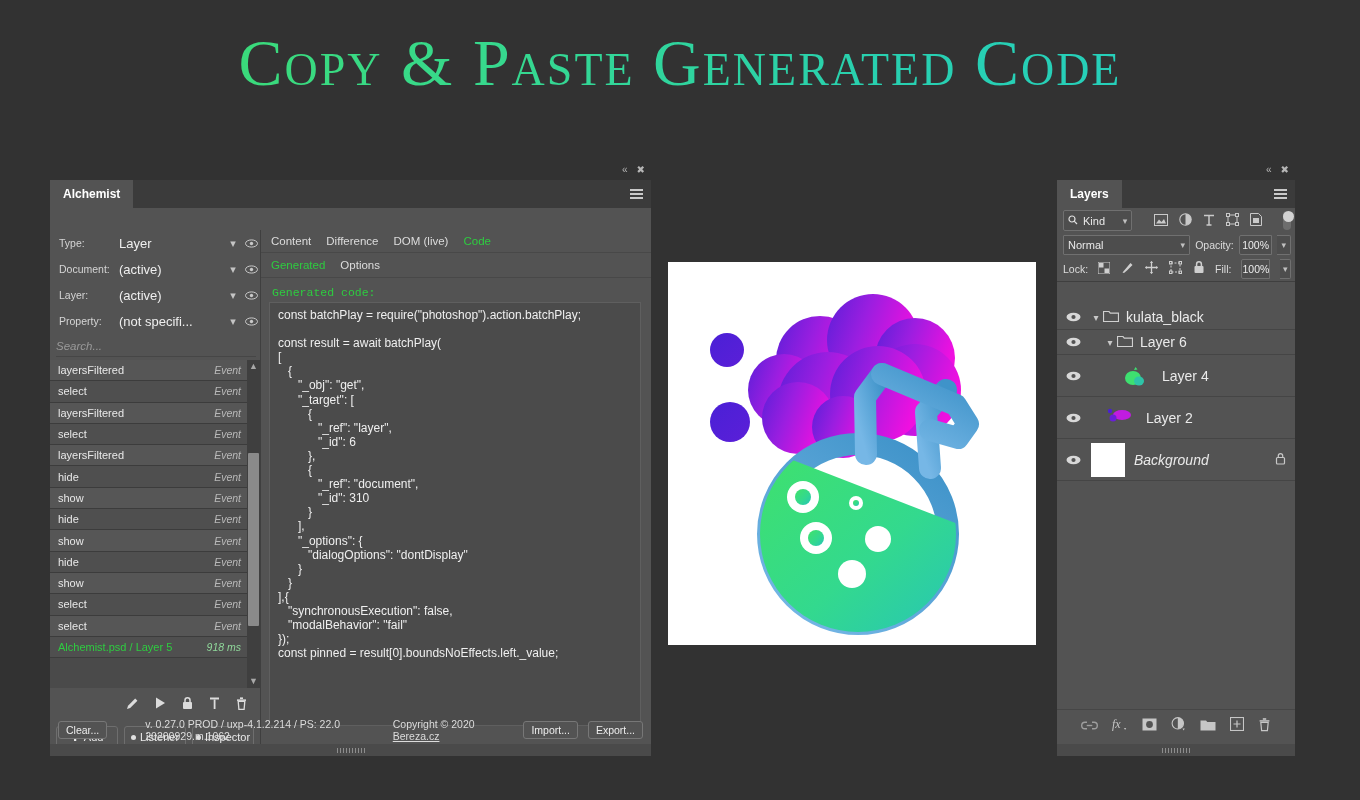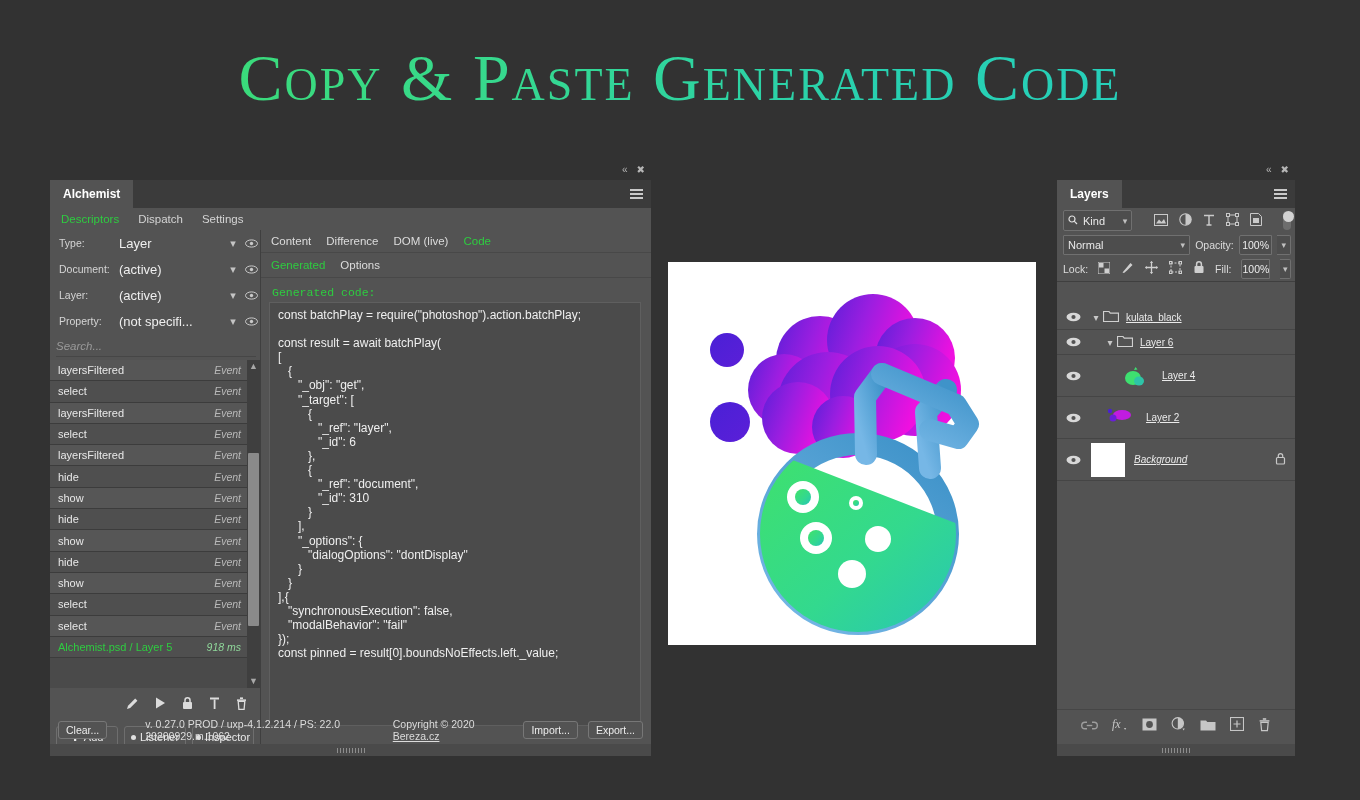--- a/index.html
+++ b/index.html
@@ -6,21 +6,21 @@
   body{
     width:1360px;height:800px;overflow:hidden;
     background:#323232;
     font-family:"Liberation Sans", sans-serif;
     -webkit-font-smoothing:antialiased;
   }
   .root{position:relative;width:1360px;height:800px;}
 
   
   .title{
-    position:absolute;left:0;top:42px;width:1360px;text-align:center;
+    position:absolute;left:0;top:27px;width:1360px;text-align:center;
     font-family:"Liberation Serif", serif;
     font-size:66px;line-height:72px;font-weight:400;
     letter-spacing:2px;
     font-variant:small-caps;
     background:linear-gradient(90deg,#3ddc6a 0%,#37d98c 35%,#28d0b0 65%,#24cfc4 100%);
     -webkit-background-clip:text;background-clip:text;
     color:transparent;-webkit-text-fill-color:transparent;
     white-space:nowrap;
   }
 
@@ -134,21 +134,21 @@
     border-bottom:1px solid #3f3f3f;}
   .lock-icons{display:flex;align-items:center;gap:11px;color:#cfcfcf;}
 
   .ly-list{position:absolute;left:0;right:0;top:97px;bottom:52px;background:#535353;}
   .lrow{height:41px;display:flex;align-items:center;border-bottom:1px solid #454545;background:#535353;}
   .lrow.sel{background:#6b6b6b;}
   .lrow.grp{height:24px;}
   .lvis{width:32px;text-align:center;color:#d8d8d8;}
   .ldisc{width:14px;text-align:center;color:#c8c8c8;font-size:10px;}
   .lfolder{color:#d0d0d0;margin-right:7px;}
-  .lname{font-size:10px;color:#eaeaea;text-decoration:underline;}
+  .lname{font-size:14px;color:#eaeaea;}
   .lname.ital{font-style:italic;}
   .lthumb{width:34px;height:34px;margin-right:9px;position:relative;flex:0 0 auto;}
   .checker{width:100%;height:100%;
     background-image:linear-gradient(45deg,#cfcfcf 25%,transparent 25%,transparent 75%,#cfcfcf 75%),
                      linear-gradient(45deg,#cfcfcf 25%,#ffffff 25%,#ffffff 75%,#cfcfcf 75%);
     background-size:8px 8px;background-position:0 0,4px 4px;}
   .thumb-frame{position:absolute;left:-3px;top:-3px;right:-3px;bottom:-3px;border:2px solid #ffffff;}
   .lockico{margin-left:auto;margin-right:9px;color:#c8c8c8;}
   .ly-bottom{position:absolute;left:0;right:0;bottom:14px;height:32px;display:flex;
     align-items:center;justify-content:center;gap:14px;color:#c6c6c6;border-top:1px solid #464646;}
@@ -232,25 +232,20 @@
         <span class="ic">✖</span>
       </div>
     </div>
     <div class="tabstrip">
       <div class="tab active">Alchemist</div>
       <div class="tabrest"></div>
       <div class="hamburger"></div>
     </div>
 
     <div class="al-body">
-      <div class="al-menu">
-        <span class="mi active">Descriptors</span>
-        <span class="mi">Dispatch</span>
-        <span class="mi">Settings</span>
-      </div>
 
       <div class="al-split">
 
         <div class="al-left">
 
           <div class="prop-row">
             <span class="prop-label">Type:</span>
             <span class="prop-value">Layer</span>
             <span class="chev">▾</span>
             <span class="eye">

